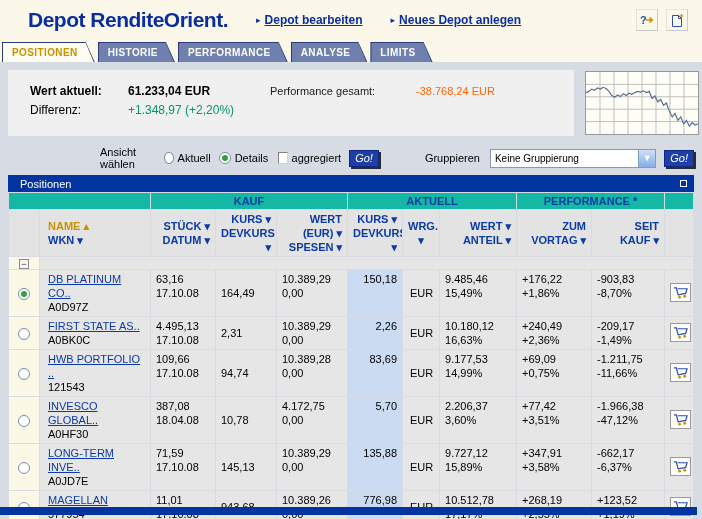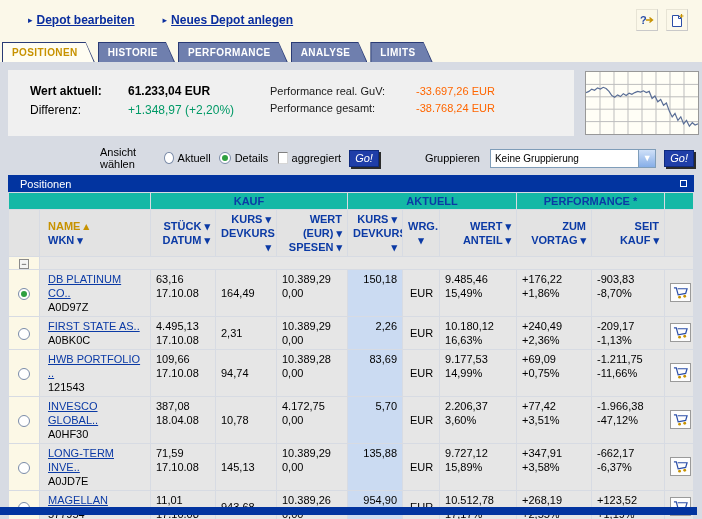--- a/index.html
+++ b/index.html
@@ -87,20 +87,21 @@
   .cartbtn { display:inline-flex; align-items:center; justify-content:center; width:21px; height:19px;
              background:#FDFDFD; border:1px solid #9A9A9A; cursor:pointer; }
   .bottombar { position:absolute; left:0; bottom:4px; width:697px; height:8px; background:#0234A0; }
 </style>
 </head>
 <body>
 
 <div class="page">
 
   <div class="topband">
+    <div class="apptitle">Depot RenditeOrient.</div>
     <div class="hlink">
       <span class="bullet">▸</span>
       <a>Depot bearbeiten</a>
     </div>
     <div class="hlink">
       <span class="bullet">▸</span>
       <a>Neues Depot anlegen</a>
     </div>
     <div class="topicons">
       <div class="iconbtn">
@@ -143,24 +144,20 @@
         <div class="row">
           <span class="lbl lbl-bold">Wert aktuell:</span>
           <span class="val-bold">61.233,04 EUR</span>
         </div>
         <div class="row">
           <span class="lbl">Differenz:</span>
           <span class="green">+1.348,97 (+2,20%)</span>
         </div>
       </div>
       <div class="sum-right">
-        <div class="row">
-          <span class="lbl">Performance real. GuV:</span>
-          <span class="orange">-33.697,26 EUR</span>
-        </div>
         <div class="row">
           <span class="lbl">Performance gesamt:</span>
           <span class="orange">-38.768,24 EUR</span>
         </div>
       </div>
     </div>
     <div class="minichart">
       <svg width="112" height="62" viewBox="0 0 112 62">
           <line x1="14" x2="14" y1="0" y2="62" stroke="#BDBDBD"></line>
           <line x1="28" x2="28" y1="0" y2="62" stroke="#BDBDBD"></line>
@@ -331,21 +328,21 @@
           <td class="c-num">
             <div>10.180,12</div>
             <div>16,63%</div>
           </td>
           <td class="c-num green">
             <div>+240,49</div>
             <div>+2,36%</div>
           </td>
           <td class="c-num orange">
             <div>-209,17</div>
-            <div>-1,13%</div>
+            <div>-1,49%</div>
           </td>
           <td class="c-cart"><span class="cartbtn">
               <svg width="17" height="15" viewBox="0 0 18 16">
                 <path d="M2 3 h2.5 l2 7.5 l8 -1.5 l1.5 -5 h-10" fill="none" stroke="#2B4EA8" stroke-width="1.3"></path>
                 <circle cx="8" cy="13" r="1.5" fill="#C79200"></circle>
                 <circle cx="13.5" cy="12" r="1.5" fill="#C79200"></circle>
               </svg>
             </span></td>
         </tr>
         <tr class="datarow">
@@ -470,21 +467,21 @@
             <div>17.10.08</div>
           </td>
           <td class="c-num c-mid">
             <div>943,68</div>
           </td>
           <td class="c-num">
             <div>10.389,26</div>
             <div>0,00</div>
           </td>
           <td class="c-blue">
-            <div>954,90</div>
+            <div>776,98</div>
           </td>
           <td class="c-wrg">EUR</td>
           <td class="c-num">
             <div>10.512,78</div>
             <div>17,17%</div>
           </td>
           <td class="c-num green">
             <div>+268,19</div>
             <div>+2,55%</div>
           </td>

